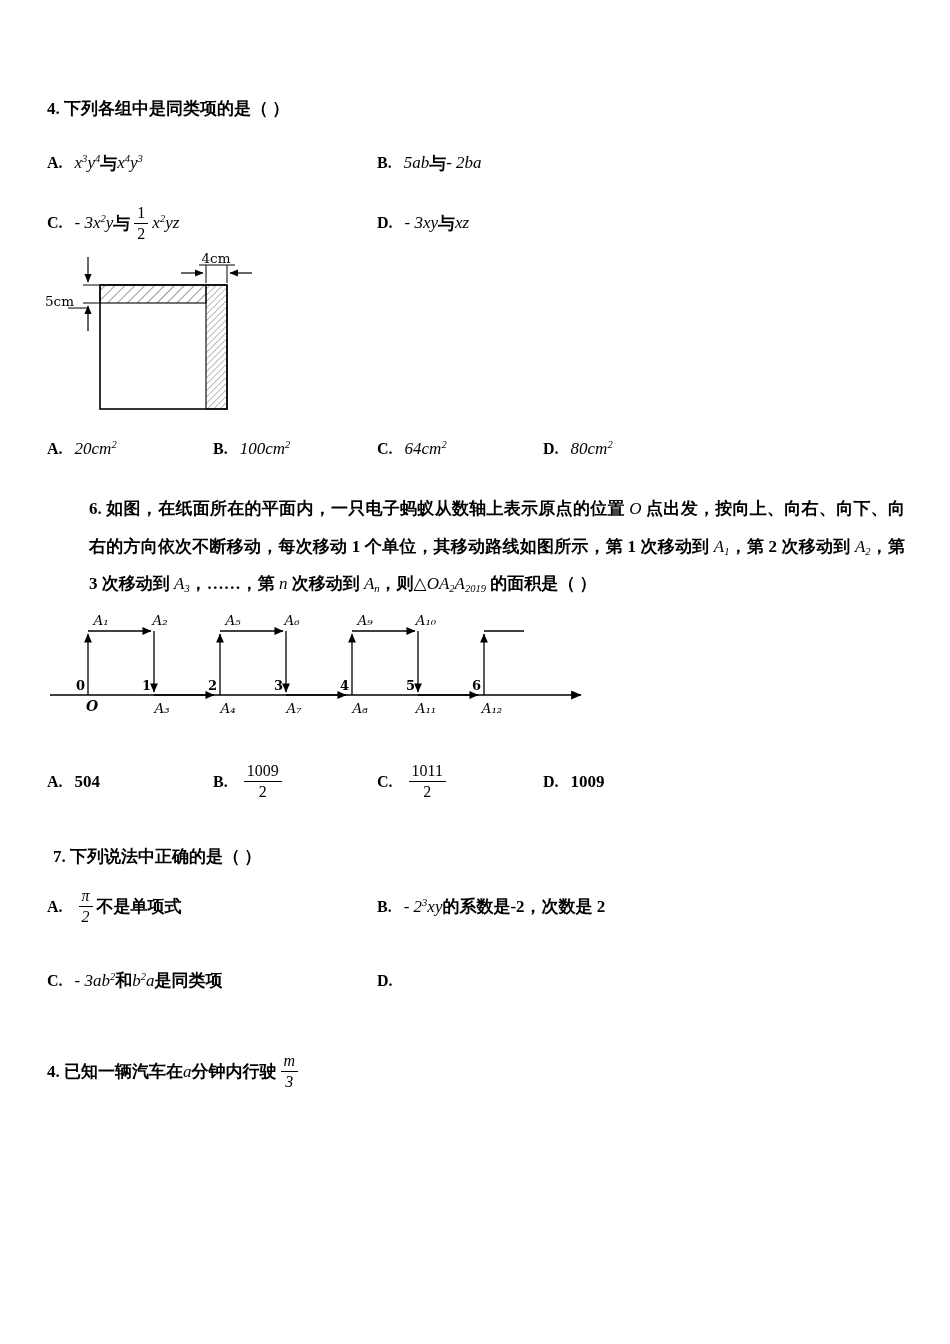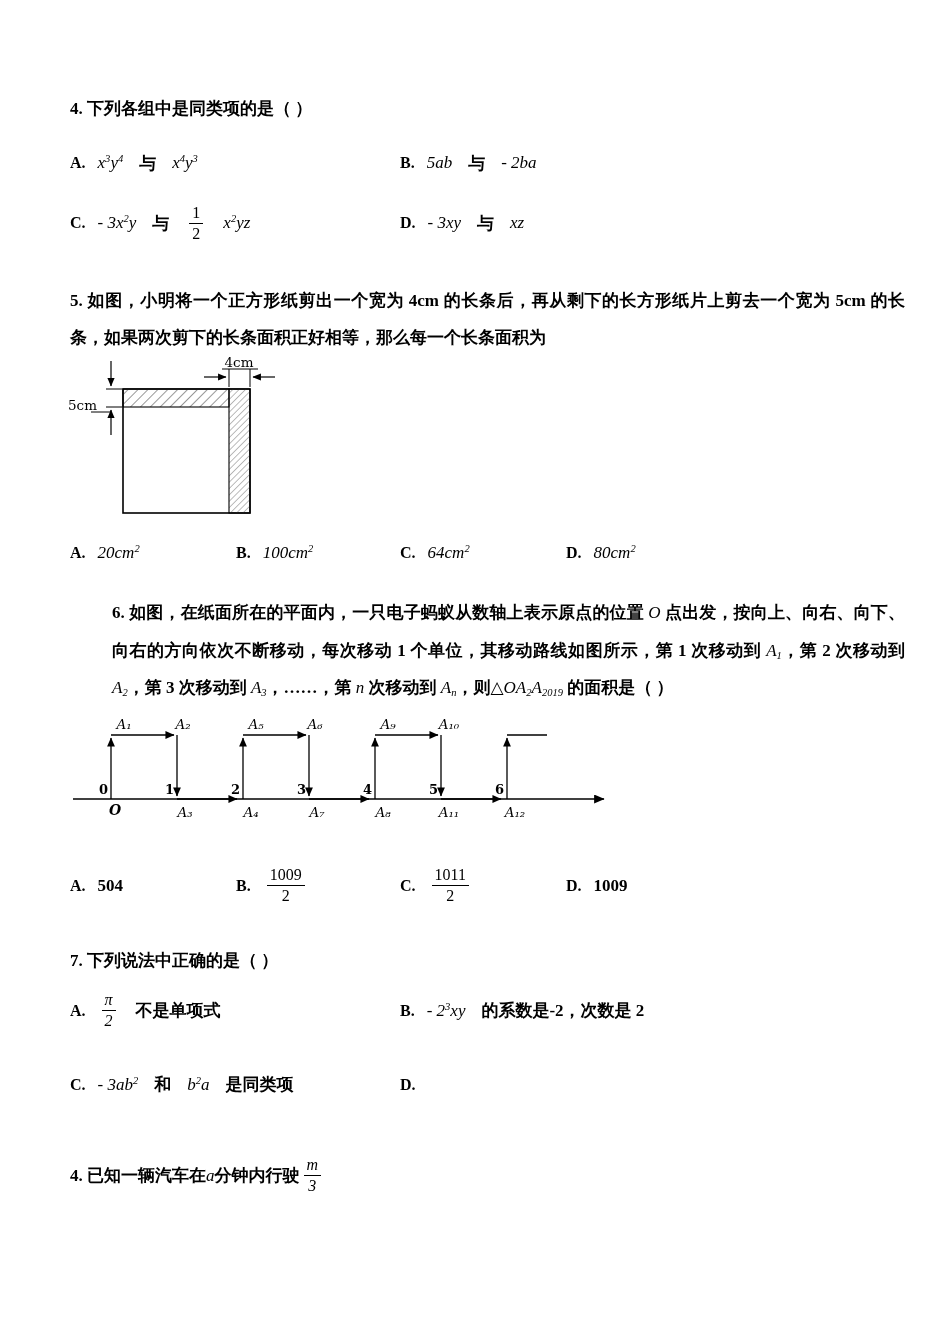--- a/index.html
+++ b/index.html
@@ -2,21 +2,21 @@
 <html><head>
 <meta charset="utf-8">
 <style>
   html,body { margin:0; padding:0; background:#ffffff; }
   body {
     width:950px; height:1344px; overflow:hidden;
     font-family:"Liberation Serif","DejaVu Serif",serif;
     color:#000;
   }
   .page { width:950px; height:1344px; }
-  .content { padding:96px 45px 0 70px; box-sizing:border-box; }
+  .content { padding:96px 45px 0 47px; box-sizing:border-box; }
 
   .stem { font-size:17px; line-height:26px; margin:0; }
   .stem-just { text-align:justify; line-height:37px; }
   .seg-cn { font-weight:bold; font-style:normal; }
   .seg-math { font-style:italic; }
   .seg-b { font-weight:bold; font-style:normal; }
 
   sup { font-size:0.62em; vertical-align:0.6em; line-height:0; }
   sub { font-size:0.62em; vertical-align:-0.25em; line-height:0; }
 
@@ -24,31 +24,31 @@
           vertical-align:middle; margin:0 4px; font-size:0.94em; line-height:1.12; }
   .frac .num { display:block; padding:0 3px 1px 3px; border-bottom:1.4px solid #000; }
   .frac .den { display:block; padding-top:1px; }
   .frac.it { font-style:italic; }
   .frac.up { font-style:normal; }
 
   .opts2 { display:grid; grid-template-columns:330px auto; align-items:center; }
   .opts4 { display:grid; grid-template-columns:166px 164px 166px auto; align-items:center; }
   .opt { display:flex; align-items:center; font-size:17px; }
   .olabel { font-weight:bold; font-size:16px; margin-right:12px; font-style:normal; }
-  .ocontent { display:inline-flex; align-items:center; flex-wrap:wrap;gap:16px; }
+  .ocontent { display:inline-flex; align-items:center; flex-wrap:wrap; }
 
   .q4-r1 { margin-top:16px; min-height:50px; }
   .q4-r2 { margin-top:6px;  min-height:58px; }
   .q5-stem { margin-top:30px; }
   .fig5 { display:block; margin-left:-8px; margin-top:0; }
   .q5-opts { margin-top:12px; min-height:30px; }
   .q6-stem { margin-top:26px; line-height:37.5px;margin-left:42px; }
   .fig6 { display:block; margin-left:1px; margin-top:6px; }
   .q6-opts { margin-top:30px; min-height:56px; }
-  .q7-stem { margin-top:34px; }
+  .q7-stem { margin-top:34px;margin-left:6px; }
   .q7-r1 { margin-top:8px;  min-height:58px; }
   .q7-r2 { margin-top:20px; min-height:50px; }
   .q8-stem { margin-top:36px; min-height:60px; display:flex; align-items:center; flex-wrap:wrap; }
 
   .svgtext { font-family:"DejaVu Serif","Liberation Serif",serif; }
 </style>
 </head>
 <body>
 
 <div class="page">
@@ -92,21 +92,20 @@
         <span class="ocontent">
               <span class="seg-math">- 3xy</span>
               <span class="seg-cn"> 与 </span>
               <span class="seg-math">xz</span>
             </span>
       </div>
     </div>
   </section>
 
   <section>
-    <p class="stem stem-just q5-stem"><span class="seg-cn">5. 如图，小明将一个正方形纸剪出一个宽为 4cm 的长条后，再从剩下的长方形纸片上剪去一个宽为 5cm 的长条，如果两次剪下的长条面积正好相等，那么每一个长条面积为</span></p>
 
     <svg class="fig5" width="270" height="170" viewBox="0 0 270 170">
       <defs>
         <pattern id="hatch1" patternUnits="userSpaceOnUse" width="7" height="7" patternTransform="rotate(45)">
           <line x1="0" y1="0" x2="0" y2="7" stroke="#333" stroke-width="1"></line>
         </pattern>
         <pattern id="hatch2" patternUnits="userSpaceOnUse" width="4.5" height="4.5" patternTransform="rotate(45)">
           <line x1="0" y1="0" x2="0" y2="4.5" stroke="#555" stroke-width="0.8"></line>
         </pattern>
         <marker id="ah" markerWidth="9" markerHeight="8" refX="6.6" refY="3" orient="auto">

